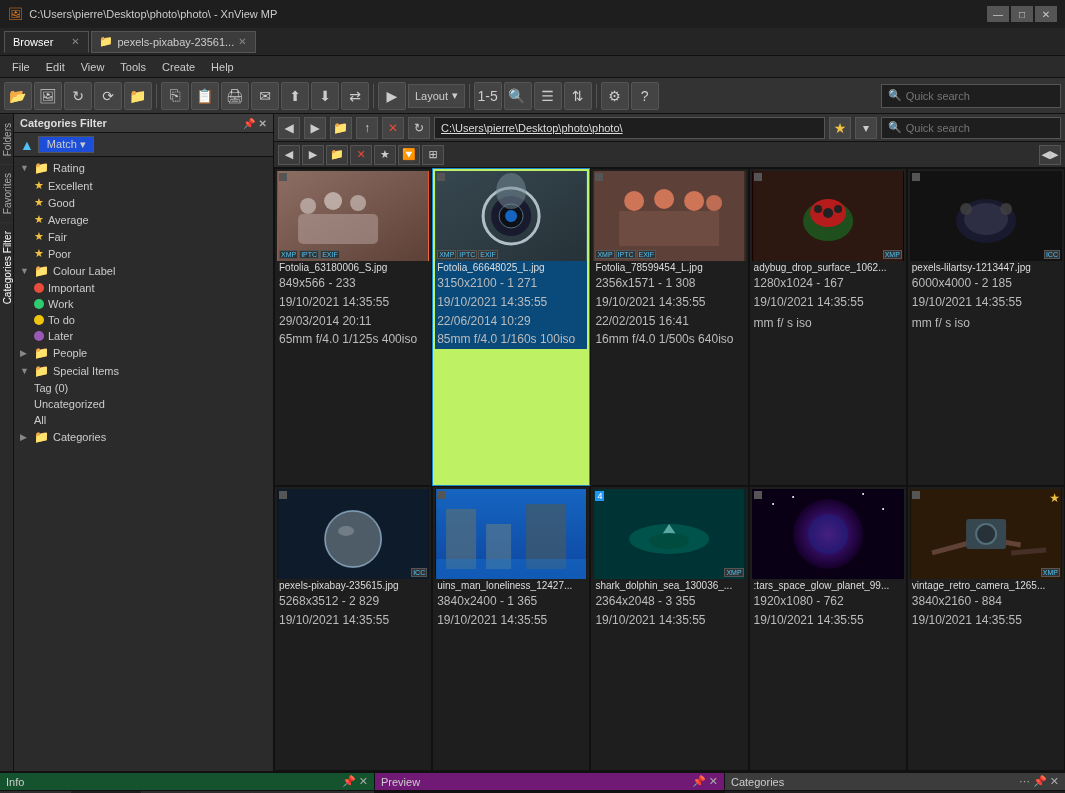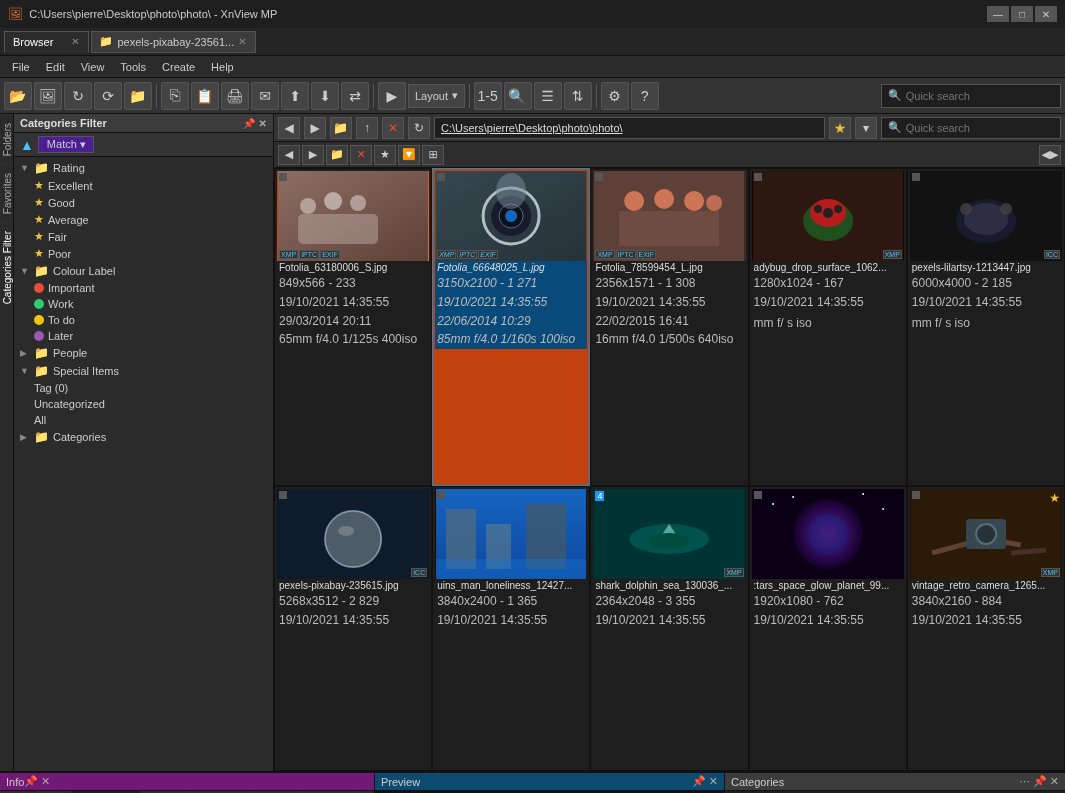--- a/index.html
+++ b/index.html
@@ -32,21 +32,21 @@
     
     #sidebar-tabs { width: 14px; background: #2a2a2a; display: flex; flex-direction: column; border-right: 1px solid #111; }
     .sidebar-tab-v { writing-mode: vertical-rl; transform: rotate(180deg); padding: 8px 2px; font-size: 10px; color: #aaa; cursor: pointer; border-bottom: 1px solid #333; }
 
     
     #cat-filter { width: 260px; background: #2b2b2b; border-right: 1px solid #111; display: flex; flex-direction: column; }
     #cat-filter-header { background: #3c3c3c; padding: 3px 6px; display: flex; align-items: center; justify-content: space-between; border-bottom: 1px solid #111; font-size: 11px; font-weight: bold; color: #ddd; }
     #cat-filter-header .header-icons { display: flex; gap: 3px; }
     #cat-filter-header .hi { font-size: 10px; color: #aaa; cursor: pointer; }
     #match-bar { background: #333; padding: 3px 6px; display: flex; align-items: center; gap: 4px; border-bottom: 1px solid #111; }
-    .match-btn { background: #4c1d95; border: 1px solid #555; padding: 1px 8px; color: #ccc; cursor: pointer; font-size: 11px; }
+    .match-btn { background: #1d4ed8; border: 1px solid #555; padding: 1px 8px; color: #ccc; cursor: pointer; font-size: 11px; }
     #cat-tree { flex: 1; overflow-y: auto; padding: 2px 0; }
     .tree-item { padding: 2px 6px; cursor: pointer; display: flex; align-items: center; gap: 4px; color: #ccc; font-size: 11px; }
     .tree-toggle { font-size: 9px; color: #888; width: 10px; }
     .tree-indent { margin-left: 14px; }
     .star { color: #f0c040; }
     .dot { width: 10px; height: 10px; border-radius: 50%; display: inline-block; }
     .dot-red { background: #e74c3c; }
     .dot-green { background: #2ecc71; }
     .dot-blue { background: #3498db; }
     .dot-yellow { background: #f1c40f; }
@@ -60,34 +60,34 @@
     .addr-star { color: #f0c040; cursor: pointer; font-size: 14px; }
 
     
     #file-toolbar { background: #2d2d2d; height: 26px; display: flex; align-items: center; padding: 0 4px; gap: 2px; border-bottom: 1px solid #111; }
     .ft-btn { width: 22px; height: 20px; background: #3c3c3c; border: 1px solid #555; display: flex; align-items: center; justify-content: center; cursor: pointer; color: #ccc; font-size: 11px; }
 
     
     #content { flex: 1; display: flex; flex-direction: column; overflow: hidden; }
     #file-grid { flex: 1; background: #1e1e1e; overflow-y: auto; display: grid; grid-template-columns: repeat(5, 1fr); gap: 0; }
     .file-cell { border: 1px solid #111; padding: 2px; cursor: pointer; position: relative; }
-    .file-cell.selected { background: #c2410c; border-color: #1a8acc; font-style: italic; }
+    .file-cell.selected { background: #bef264; border-color: #1a8acc; }
     .file-thumb { width: 100%; height: 90px; object-fit: cover; display: block; background: #333; position: relative; overflow: hidden; }
     .file-info { font-size: 12px; color: #bbb; padding: 1px 2px; line-height: 1.4; }
     .file-name { font-size: 10px; color: #ddd; padding: 1px 2px; white-space: nowrap; overflow: hidden; text-overflow: ellipsis; }
 
     
     #bottom-area { height: 230px; display: flex; border-top: 2px solid #111; }
     #info-panel { width: 375px; background: #252525; border-right: 1px solid #111; display: flex; flex-direction: column; }
-    #info-header { background: #701a75; padding: 2px 6px; display: flex; align-items: center; border-bottom: 1px solid #111; font-size: 11px; color: #ccc; }
+    #info-header { background: #14532d; padding: 2px 6px; display: flex; align-items: center; justify-content: space-between; border-bottom: 1px solid #111; font-size: 11px; color: #ccc; }
     #info-tabs { display: flex; background: #2d2d2d; border-bottom: 1px solid #111; }
     .info-tab { padding: 3px 10px; font-size: 11px; color: #aaa; cursor: pointer; border-right: 1px solid #333; }
     .info-tab.active { background: #1e1e1e; color: #fff; border-bottom: 2px solid #0a8; }
     #preview-panel { flex: 1; background: #1a1a1a; display: flex; flex-direction: column; border-right: 1px solid #111; }
-    #preview-header { background: #0c4a6e; padding: 2px 6px; display: flex; align-items: center; justify-content: space-between; border-bottom: 1px solid #111; font-size: 11px; color: #ccc; }
+    #preview-header { background: #701a75; padding: 2px 6px; display: flex; align-items: center; justify-content: space-between; border-bottom: 1px solid #111; font-size: 11px; color: #ccc; }
     #preview-img { flex: 1; display: flex; align-items: center; justify-content: center; background: #111; overflow: hidden; }
     #categories-panel { width: 340px; background: #252525; display: flex; flex-direction: column; }
     #cat-panel-header { background: #3c3c3c; padding: 2px 6px; display: flex; align-items: center; justify-content: space-between; border-bottom: 1px solid #111; font-size: 11px; color: #ccc; }
     #cat-list { flex: 1; overflow-y: auto; background: #1e1e1e; }
     .cat-item { padding: 2px 8px; font-size: 11px; color: #ccc; cursor: pointer; display: flex; align-items: center; gap: 6px; }
     .cat-check { color: #2ecc71; font-size: 12px; width: 14px; }
     .thumb-warm { background: linear-gradient(135deg, #bf360c, #e64a19, #ff7043); }
 
     .scrollbar-thin::-webkit-scrollbar { width: 6px; height: 6px; }
     .scrollbar-thin::-webkit-scrollbar-track { background: #1a1a1a; }

